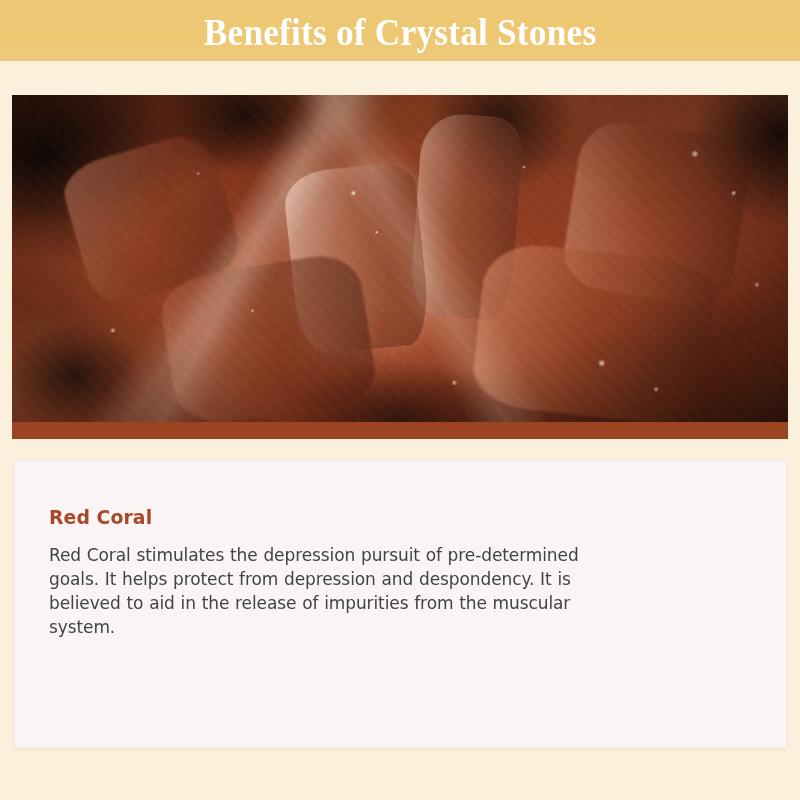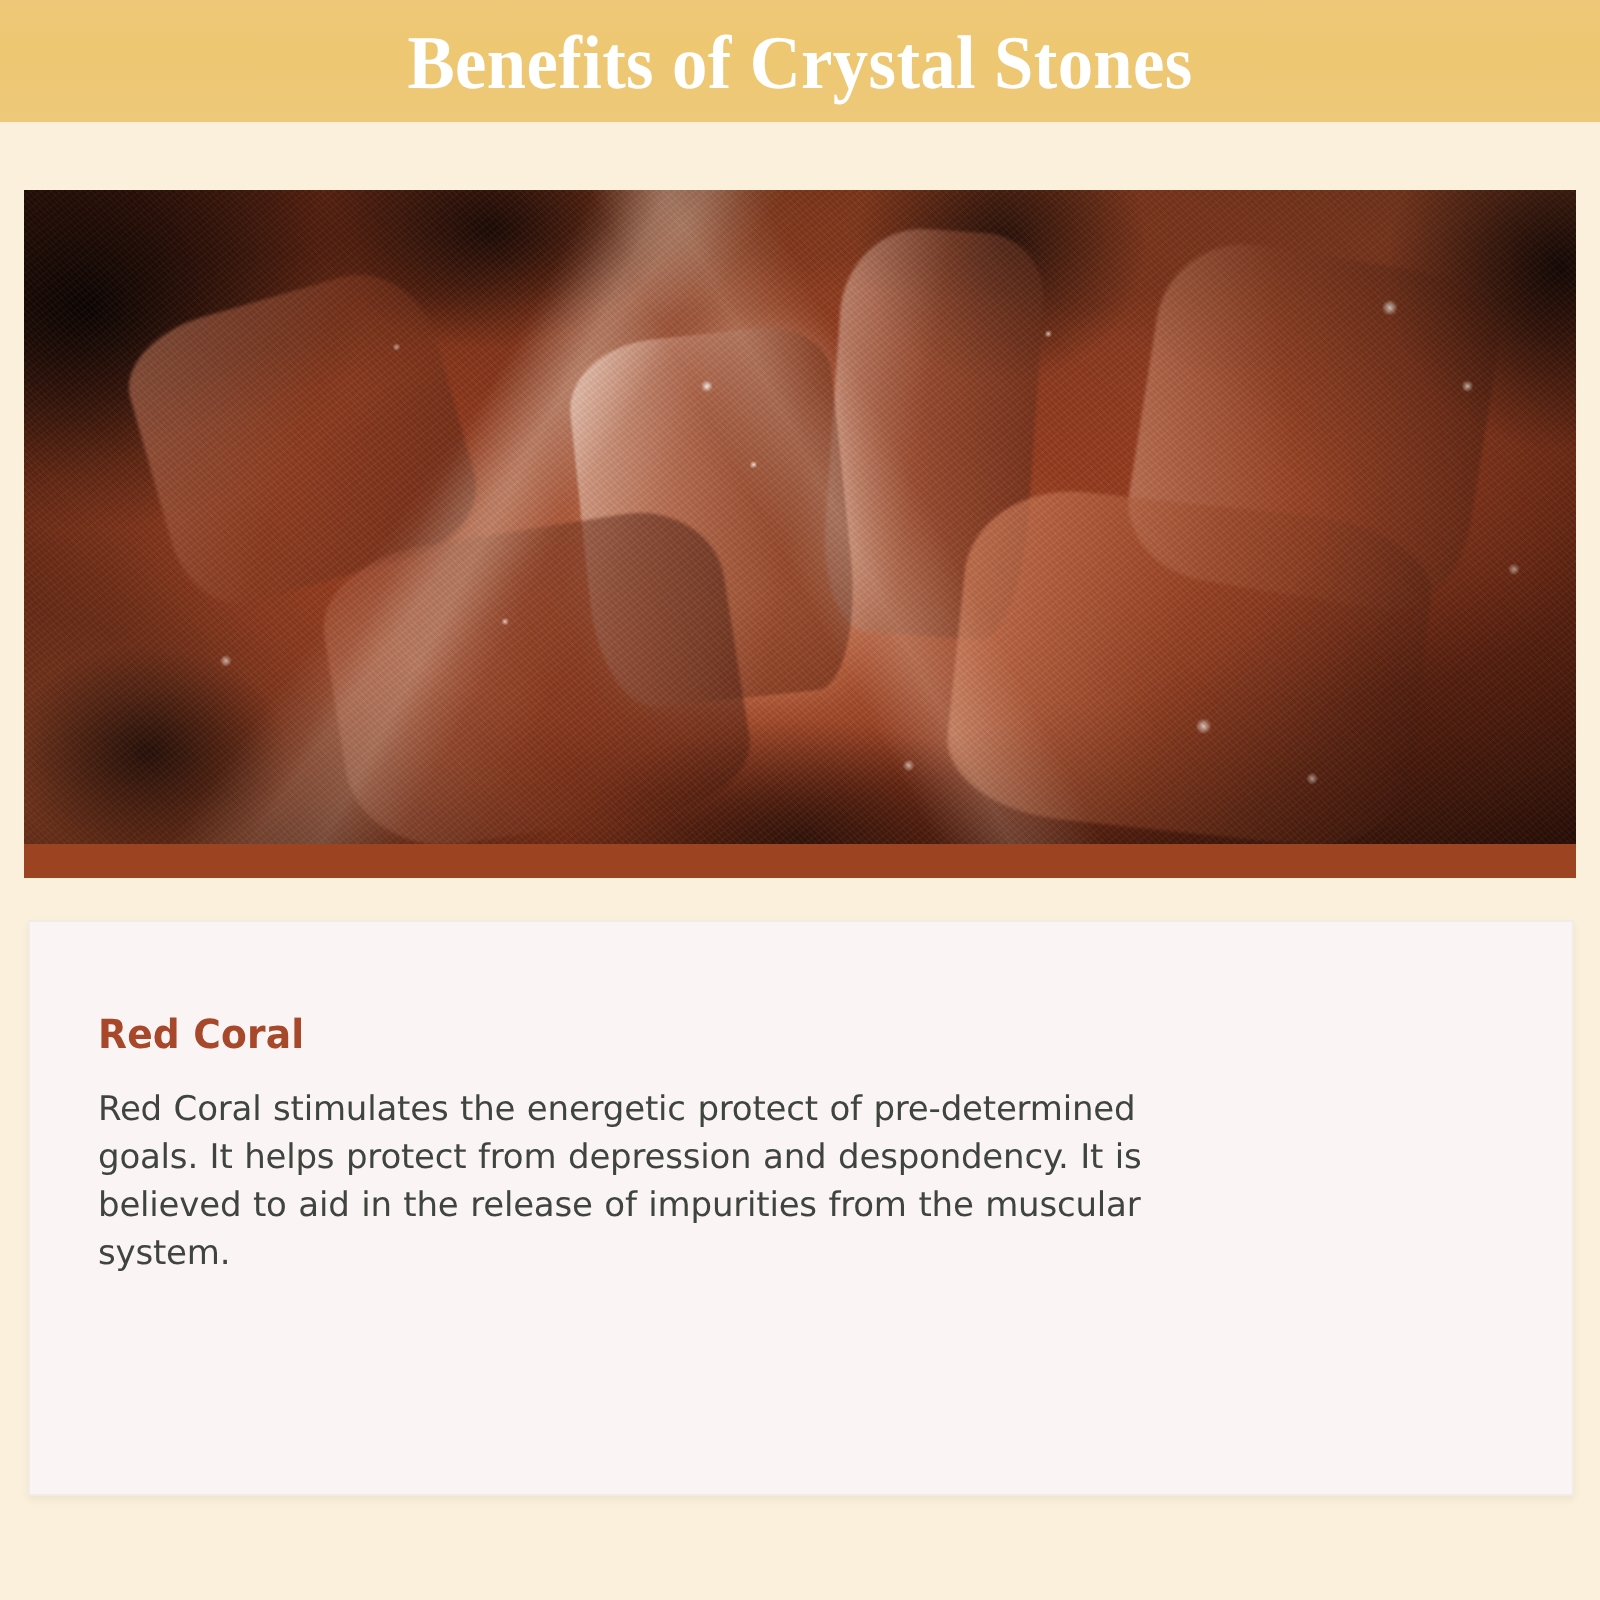--- a/index.html
+++ b/index.html
@@ -247,16 +247,16 @@
       <div class="l-sparkle"></div>
       <div class="l-grain"></div>
       <div class="l-vignette"></div>
     </div>
   </div>
 
   <div class="accent-bar"></div>
 
   <div class="info-card">
     <h2 class="stone-name">Red Coral</h2>
-    <p class="stone-desc">Red Coral stimulates the energetic protect of pre-determined goals.  It helps protect from depression and despondency.  It is believed to aid in the release of impurities from the muscular system.</p>
+    <p class="stone-desc">Red Coral stimulates the depression pursuit of pre-determined goals.  It helps protect from depression and despondency.  It is believed to aid in the release of impurities from the muscular system.</p>
   </div>
 
 </div>
 
 </body></html>

